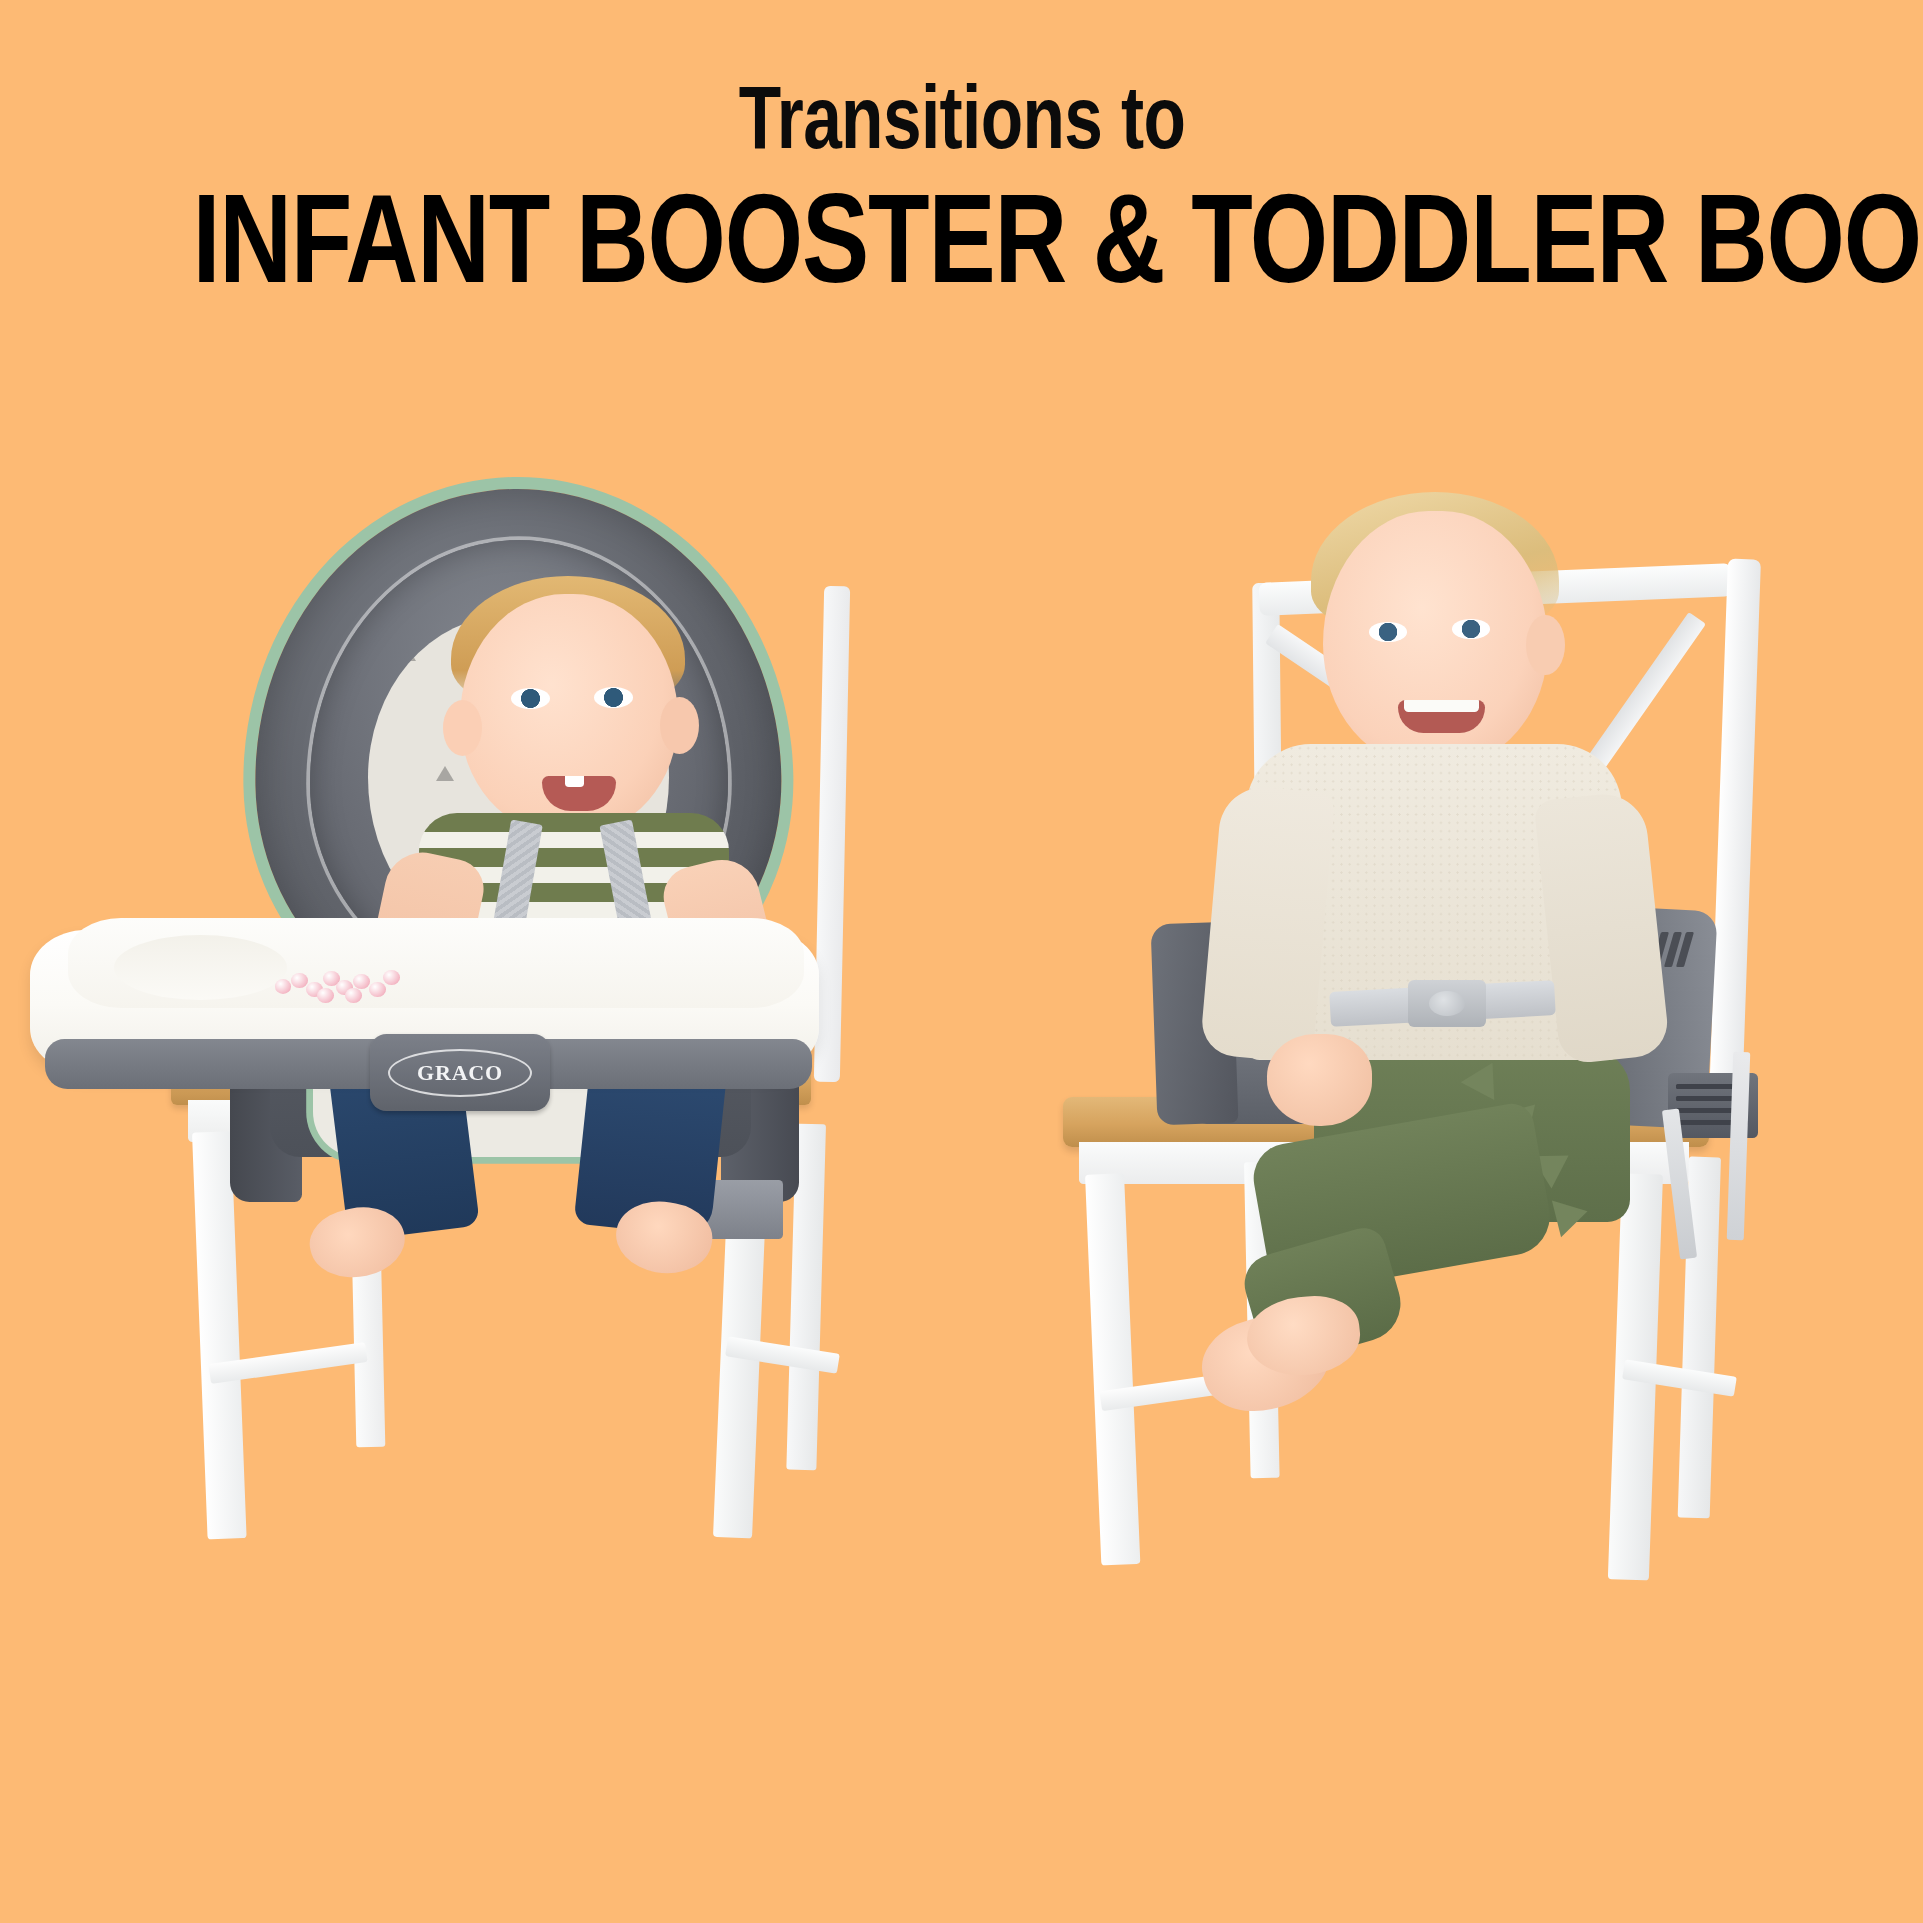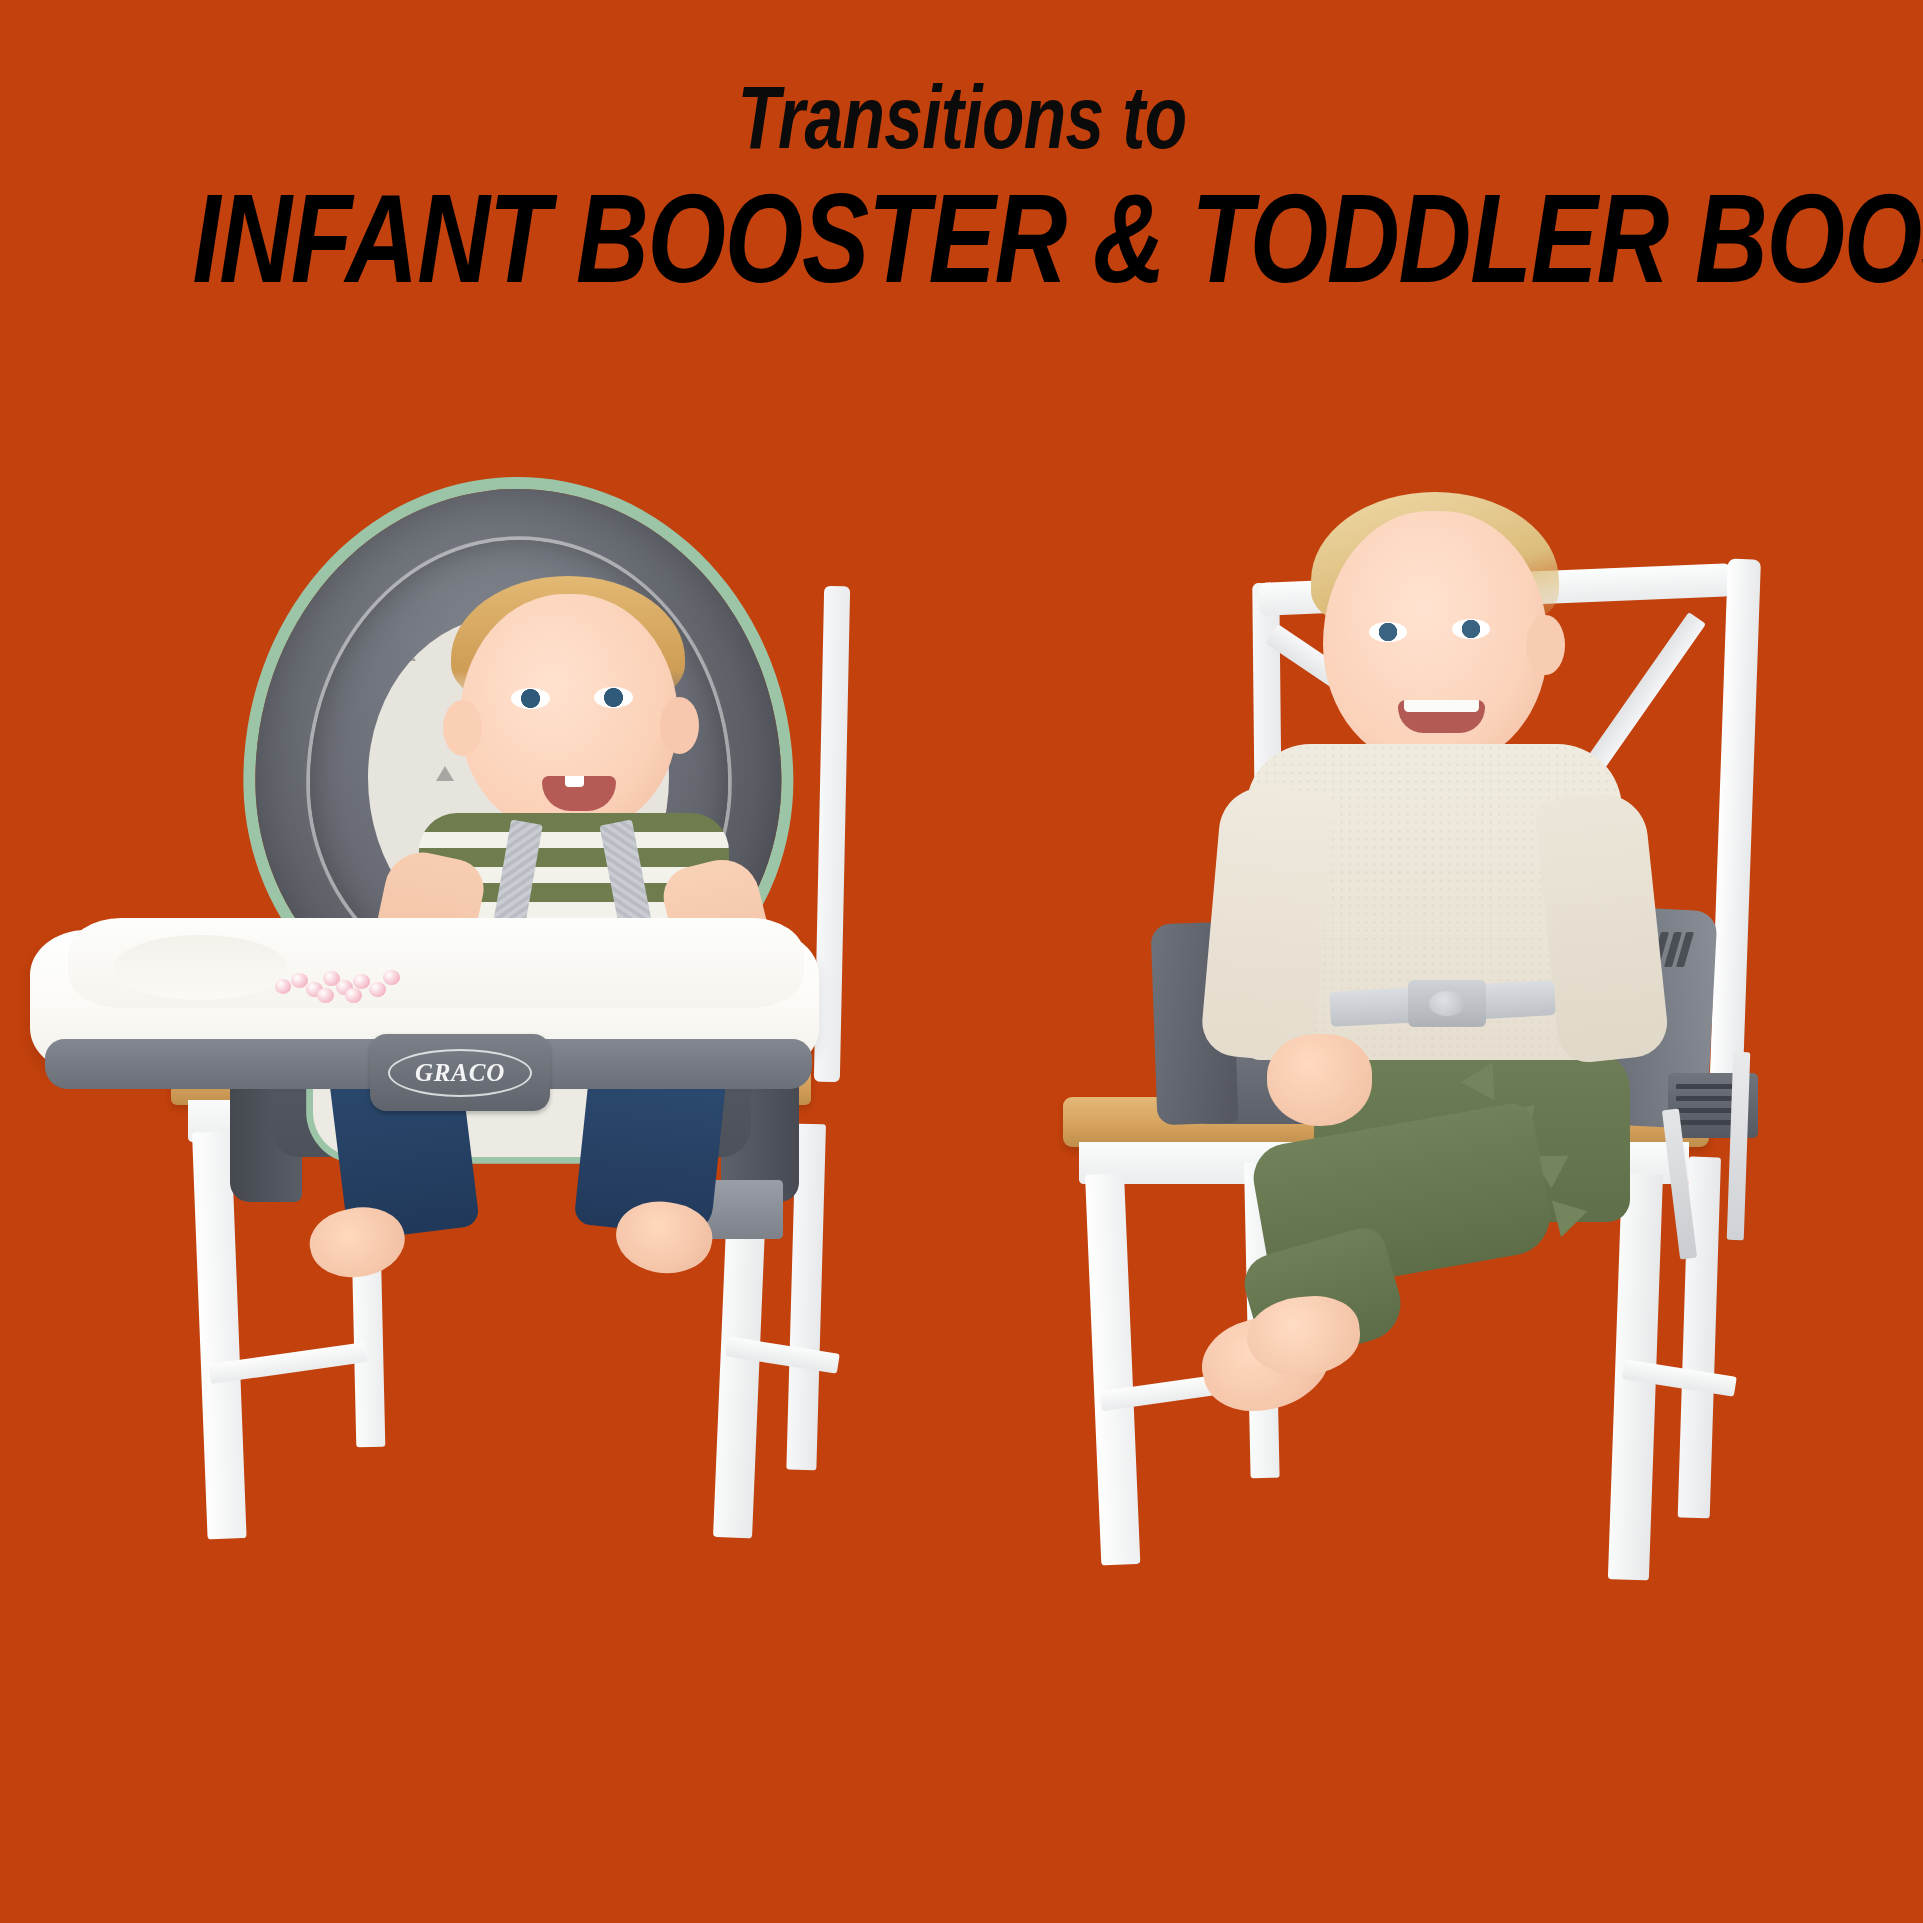--- a/index.html
+++ b/index.html
@@ -3,21 +3,21 @@
 <meta charset="utf-8">
 <style>
   html,body{margin:0;padding:0;}
   body{
     width:1924px;height:1924px;
     background:#ffffff;
     font-family:"Liberation Sans", sans-serif;
     overflow:hidden;
     position:relative;
   }
-  #root{position:absolute;inset:0;background:#c2410c;font-style:italic;}
+  #root{position:absolute;inset:0;background:#fdba74;}
 
   
   .headline-block{
     position:absolute;left:0;right:0;top:72px;
     text-align:center;
   }
   .headline-line1{
     font-family:"Liberation Sans", sans-serif;
     font-weight:700;
     font-size:89px;
@@ -137,21 +137,21 @@
      background:linear-gradient(180deg,#f3f1ea,#fbfaf6);border-radius:50%;}
   .ib-tray-base{position:absolute;left:0px;top:558px;width:767px;height:50px;
      background:linear-gradient(180deg,#83878f,#6b6f77);border-radius:19.5px 19.5px 22.5px 22.5px;}
   .ib-badge{position:absolute;left:325px;top:553px;width:180px;height:77px;
      background:linear-gradient(180deg,#7c8089 0%,#5f636b 100%);
      border-radius:16.5px;box-shadow:0 2.3px 4.5px rgba(0,0,0,.22);
      display:flex;align-items:center;justify-content:center;}
   .ib-badge-oval{width:140px;height:44px;border-radius:50%;
      border:2.3px solid rgba(255,255,255,.75);
      display:flex;align-items:center;justify-content:center;}
-  .ib-badge-oval span{color:#f3f4f5;font-size:25px;font-weight:700;letter-spacing:0.8px;
+  .ib-badge-oval span{color:#f3f4f5;font-size:22px;font-weight:700;letter-spacing:0.8px;
      font-family:"Liberation Serif", serif;}
   .ib-snacks{position:absolute;left:225px;top:487px;width:143px;height:30px;}
   .ib-snacks i{position:absolute;width:16.5px;height:15px;border-radius:50%;
      background:radial-gradient(circle at 35% 32%,#ffffff,#f4b9c6 70%,#e58fa4);}
   .ib-foot{position:absolute;left:640px;top:699px;width:98px;height:59px;
      background:linear-gradient(180deg,#9a9ea6,#7d818a);border-radius:4.5px;}
 
   
   .baby{position:absolute;}
   .b-head{position:absolute;left:415px;top:113px;width:218px;height:240px;

